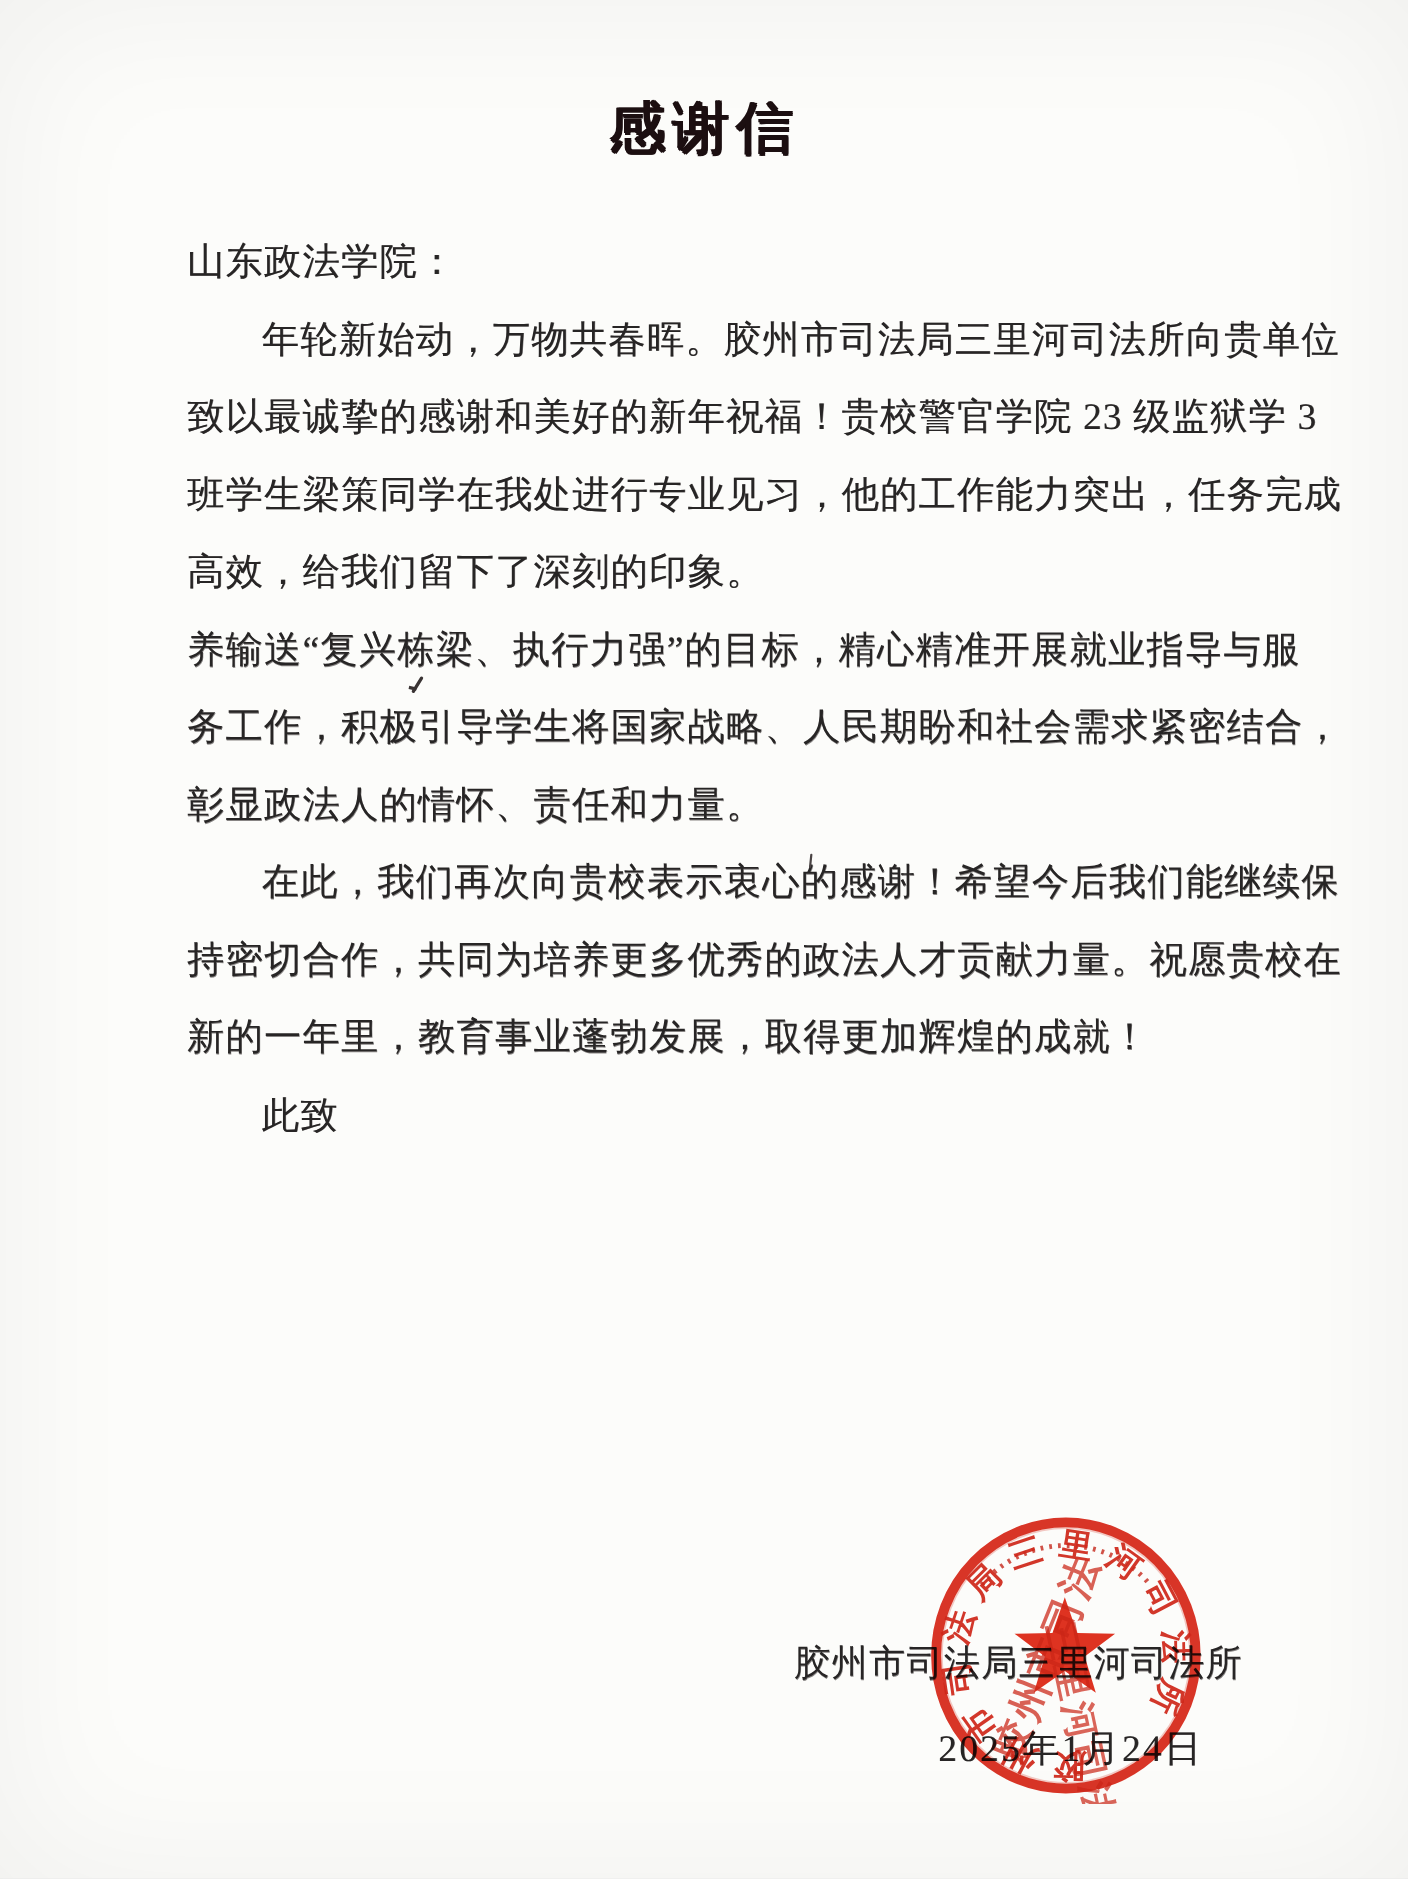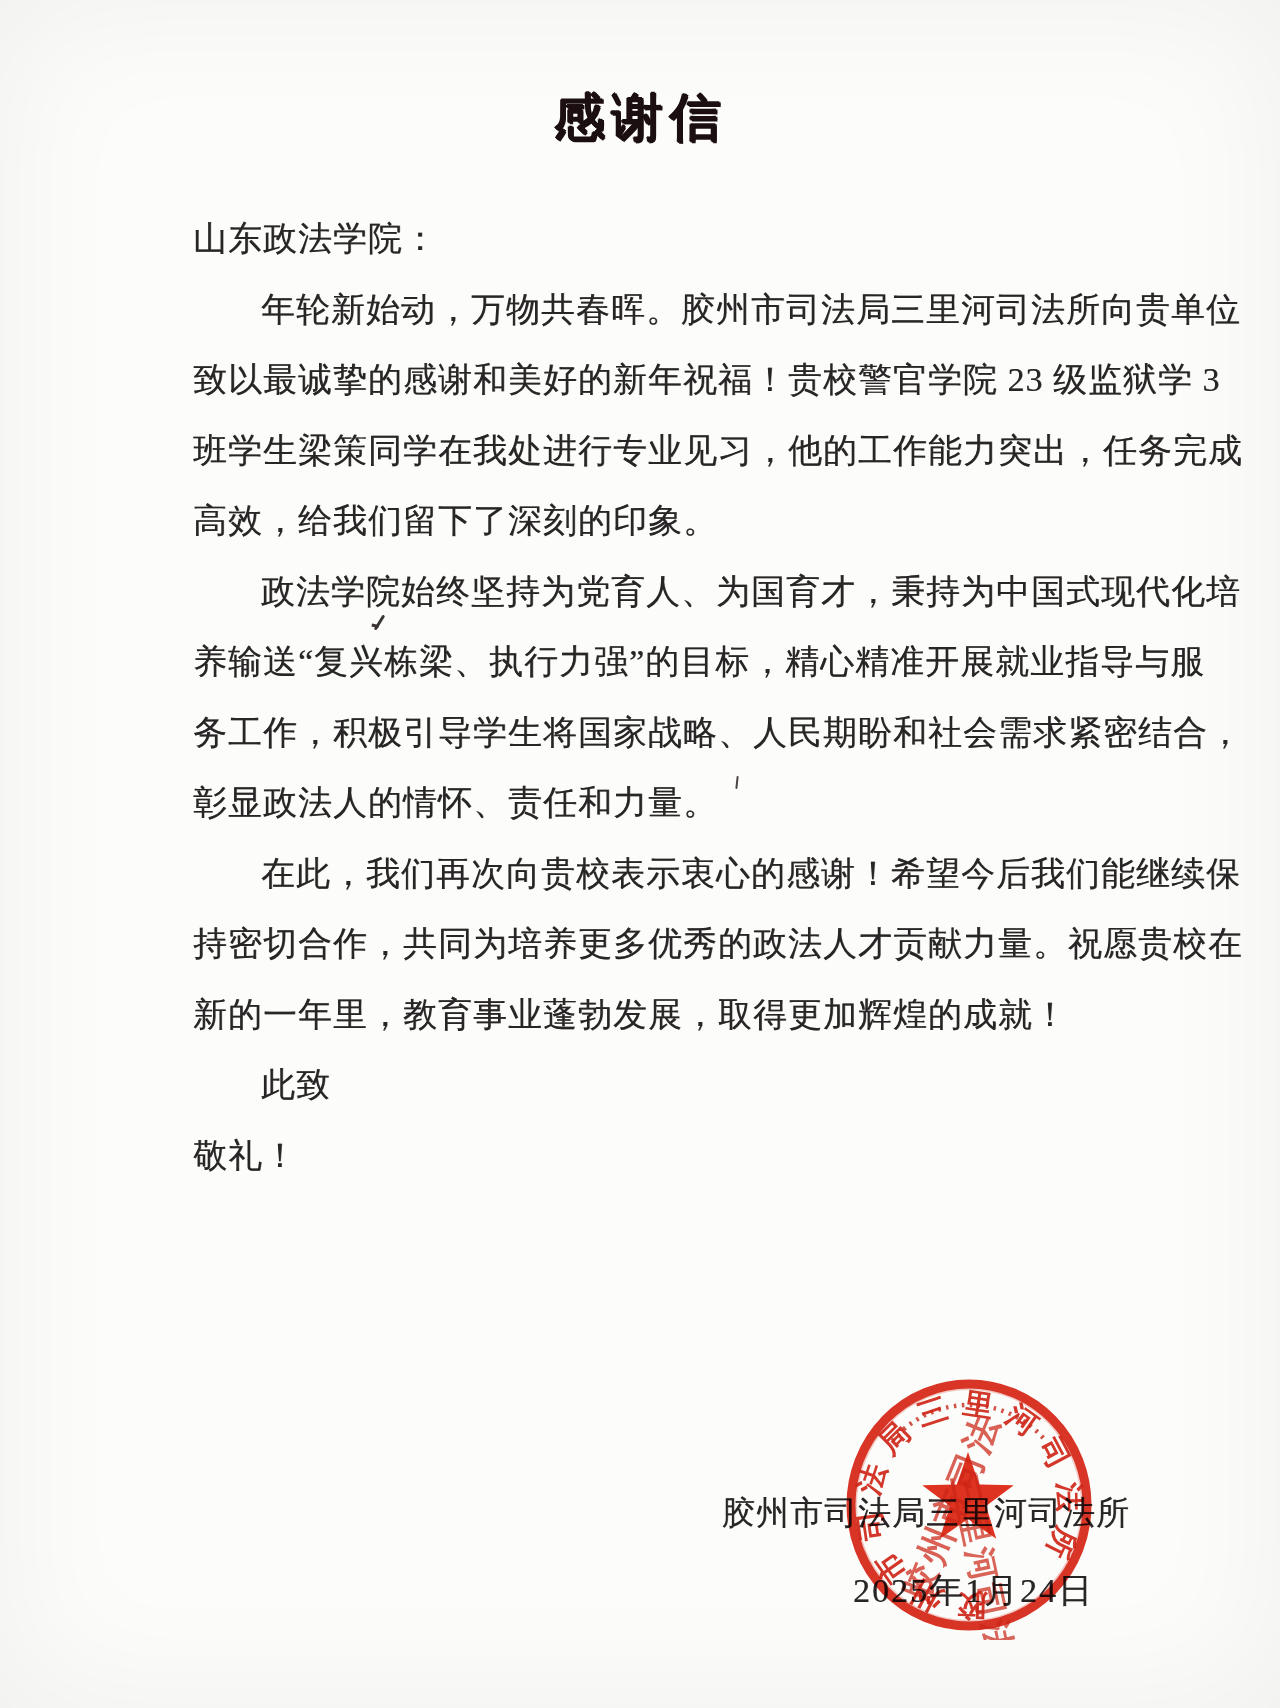--- a/index.html
+++ b/index.html
@@ -30,21 +30,21 @@
   }
   .content{
     position:absolute;
     left:170px;top:204px;width:862px;
     font-size:34px;
     line-height:70.5px;
     letter-spacing:1px;
     color:#272525;
     text-shadow:0.4px 0.3px 0 rgba(40,35,35,0.55);
   }
-  .line{white-space:nowrap;margin-left:23px;}
+  .line{white-space:nowrap;}
   .line.indent{text-indent:68px;}
   .signature{
     position:absolute;
     left:722px;top:1478px;
     font-size:33px;
     letter-spacing:1px;
     line-height:70px;
     color:#272525;
     white-space:nowrap;
     text-shadow:0.4px 0.3px 0 rgba(40,35,35,0.55);
@@ -95,29 +95,27 @@
 <div class="page">
 
   <div class="title">感谢信</div>
 
   <div class="content">
     <div class="line">山东政法学院：</div>
     <div class="line indent">年轮新始动，万物共春晖。胶州市司法局三里河司法所向贵单位</div>
     <div class="line">致以最诚挚的感谢和美好的新年祝福！贵校警官学院 23 级监狱学 3</div>
     <div class="line">班学生梁策同学在我处进行专业见习，他的工作能力突出，任务完成</div>
     <div class="line">高效，给我们留下了深刻的印象。</div>
-    <div class="line indent">政法学院始终坚持为党育人、为国育才，秉持为中国式现代化培</div>
     <div class="line">养输送“复兴栋梁、执行力强”的目标，精心精准开展就业指导与服</div>
     <div class="line">务工作，积极引导学生将国家战略、人民期盼和社会需求紧密结合，</div>
     <div class="line">彰显政法人的情怀、责任和力量。</div>
     <div class="line indent">在此，我们再次向贵校表示衷心的感谢！希望今后我们能继续保</div>
     <div class="line">持密切合作，共同为培养更多优秀的政法人才贡献力量。祝愿贵校在</div>
     <div class="line">新的一年里，教育事业蓬勃发展，取得更加辉煌的成就！</div>
     <div class="line indent">此致</div>
-    <div class="line">敬礼！</div>
   </div>
 
   <div class="pen-mark"></div>
   <div class="tick-mark"></div>
 
   <div class="signature">胶州市司法局三里河司法所</div>
   <div class="date">2025年1月24日</div>
 
   <svg class="stamp" width="262" height="268" viewBox="0 0 262 268">
 

